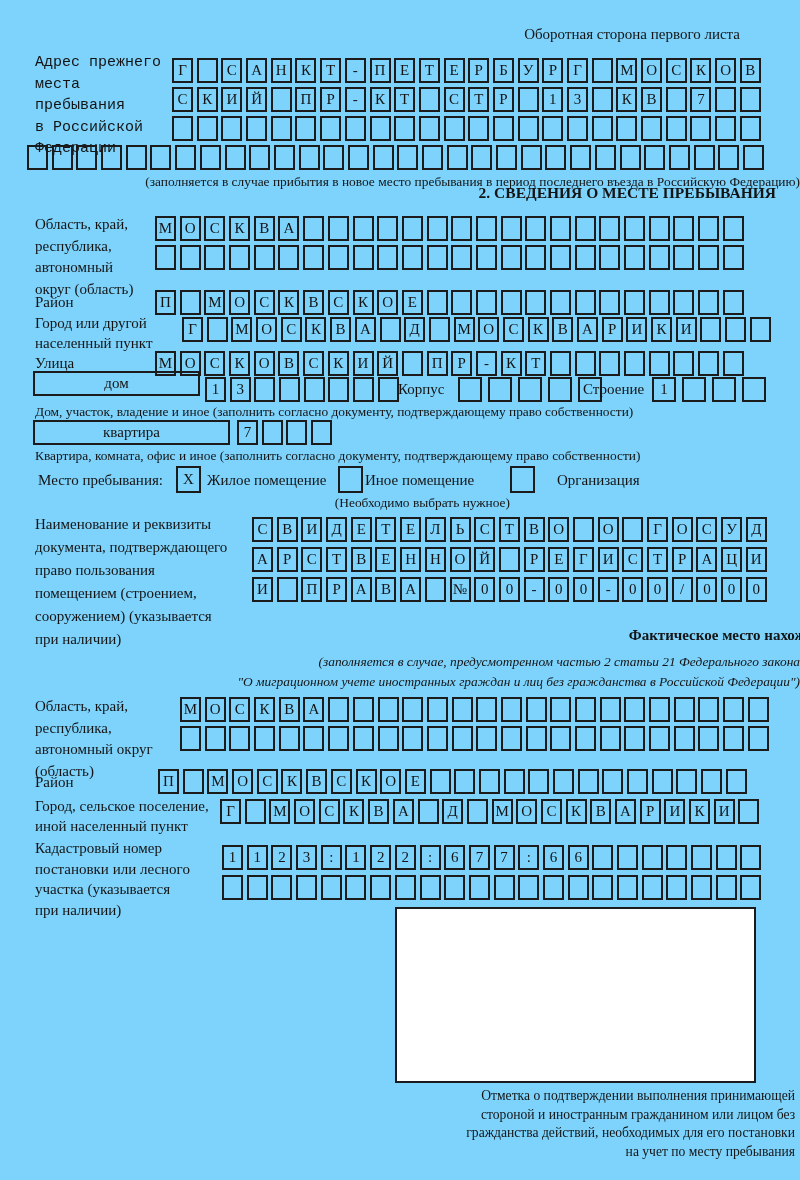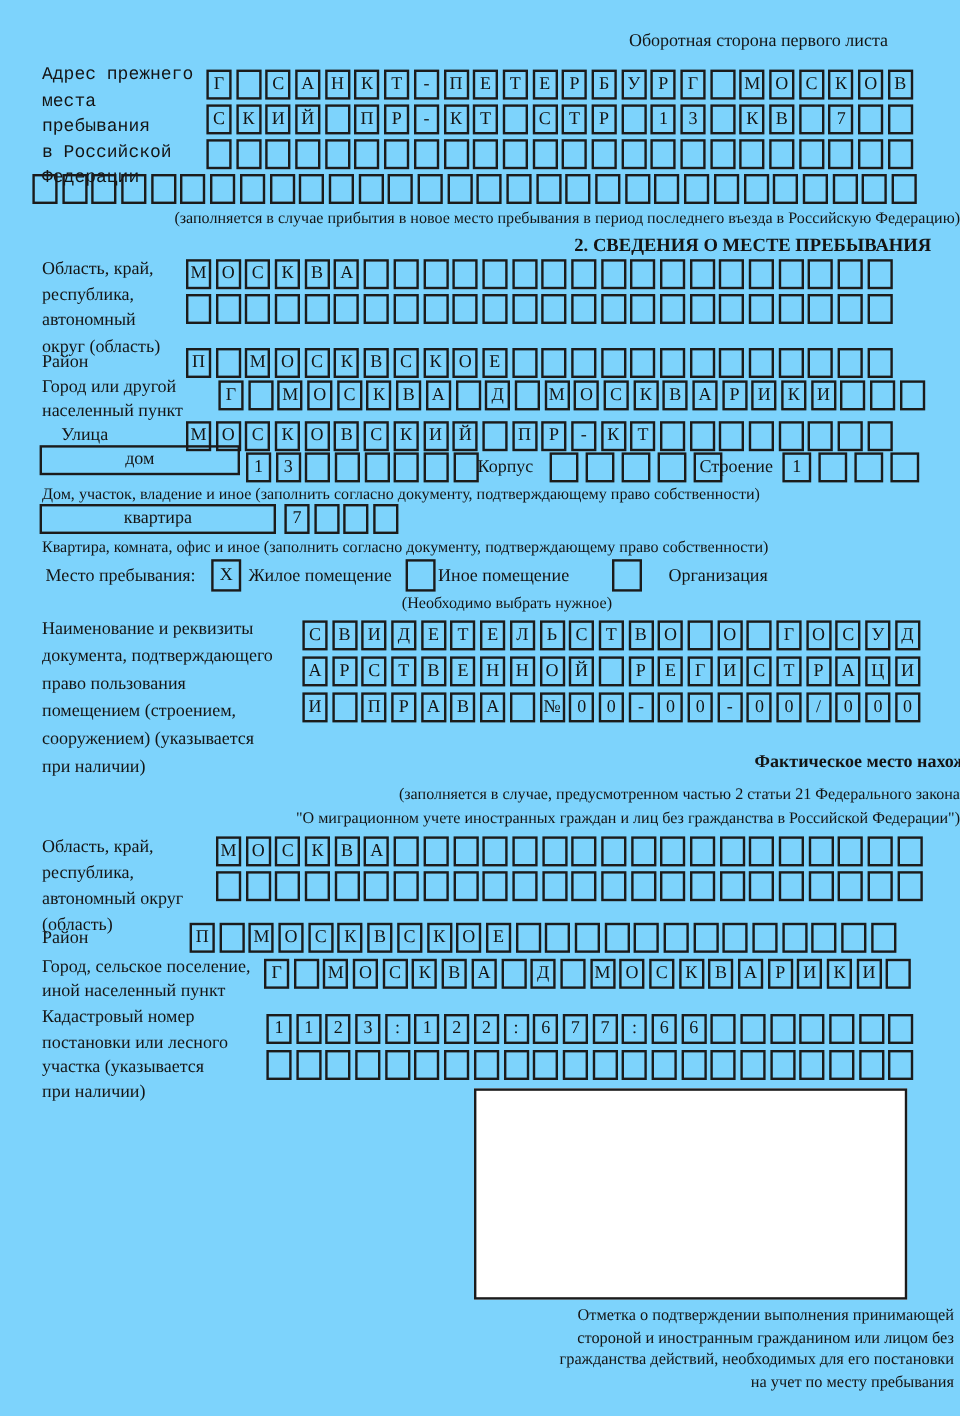--- a/index.html
+++ b/index.html
@@ -25,21 +25,21 @@
   }
   .cbx {
     display:inline-block; width:25px; height:27px;
     border:2px solid #1b1b1b; text-align:center; font-size:15px; line-height:23px;
   }
   .cap { font-size:13.4px; }
   .center { text-align:right; }
   .bold { font-weight:bold;margin-left:45px; }
   .title { font-size:15.5px; font-weight:bold; }
   .stamp-rect { border:2px solid #1b1b1b; background:#fff; }
-  .note-lines div { line-height:19.5px; }
+  .note-lines div { line-height:19.5px;font-style:italic; }
   .cap-lines div { line-height:18.5px; }
 </style>
 </head>
 <body>
 
 <div class="page">
 
   <div class="abs lbl" style="top:24px; right:60px;">Оборотная сторона первого листа</div>
 
   <div class="abs lbl" style="left:35px; top:52px; width:135px;font-family:Liberation Mono, monospace;">
@@ -47,41 +47,41 @@
       <div>места пребывания</div>
       <div>в Российской</div>
       <div>Федерации</div>
     </div>
   <div class="abs boxrow" style="left:172px; top:58px;"><span class="box">Г</span><span class="box"></span><span class="box">С</span><span class="box">А</span><span class="box">Н</span><span class="box">К</span><span class="box">Т</span><span class="box">-</span><span class="box">П</span><span class="box">Е</span><span class="box">Т</span><span class="box">Е</span><span class="box">Р</span><span class="box">Б</span><span class="box">У</span><span class="box">Р</span><span class="box">Г</span><span class="box"></span><span class="box">М</span><span class="box">О</span><span class="box">С</span><span class="box">К</span><span class="box">О</span><span class="box">В</span></div>
   <div class="abs boxrow" style="left:172px; top:87px;"><span class="box">С</span><span class="box">К</span><span class="box">И</span><span class="box">Й</span><span class="box"></span><span class="box">П</span><span class="box">Р</span><span class="box">-</span><span class="box">К</span><span class="box">Т</span><span class="box"></span><span class="box">С</span><span class="box">Т</span><span class="box">Р</span><span class="box"></span><span class="box">1</span><span class="box">3</span><span class="box"></span><span class="box">К</span><span class="box">В</span><span class="box"></span><span class="box">7</span><span class="box"></span><span class="box"></span></div>
   <div class="abs boxrow" style="left:172px; top:116px;"><span class="box"></span><span class="box"></span><span class="box"></span><span class="box"></span><span class="box"></span><span class="box"></span><span class="box"></span><span class="box"></span><span class="box"></span><span class="box"></span><span class="box"></span><span class="box"></span><span class="box"></span><span class="box"></span><span class="box"></span><span class="box"></span><span class="box"></span><span class="box"></span><span class="box"></span><span class="box"></span><span class="box"></span><span class="box"></span><span class="box"></span><span class="box"></span></div>
   <div class="abs boxrow" style="left:27px;  top:145px;"><span class="box"></span><span class="box"></span><span class="box"></span><span class="box"></span><span class="box"></span><span class="box"></span><span class="box"></span><span class="box"></span><span class="box"></span><span class="box"></span><span class="box"></span><span class="box"></span><span class="box"></span><span class="box"></span><span class="box"></span><span class="box"></span><span class="box"></span><span class="box"></span><span class="box"></span><span class="box"></span><span class="box"></span><span class="box"></span><span class="box"></span><span class="box"></span><span class="box"></span><span class="box"></span><span class="box"></span><span class="box"></span><span class="box"></span><span class="box"></span></div>
   <div class="abs cap center" style="left:0; top:174px; width:800px;">(заполняется в случае прибытия в новое место пребывания в период последнего въезда в Российскую Федерацию)</div>
 
-  <div class="abs title center" style="left:0; top:196px; width:776px;">2. СВЕДЕНИЯ О МЕСТЕ ПРЕБЫВАНИЯ</div>
+  <div class="abs title center" style="left:0; top:184px; width:776px;">2. СВЕДЕНИЯ О МЕСТЕ ПРЕБЫВАНИЯ</div>
 
   <div class="abs lbl" style="left:35px; top:214px; width:130px;">
       <div>Область, край,</div>
       <div>республика,</div>
       <div>автономный</div>
       <div>округ (область)</div>
     </div>
   <div class="abs boxrow" style="left:155px; top:216px;"><span class="box">М</span><span class="box">О</span><span class="box">С</span><span class="box">К</span><span class="box">В</span><span class="box">А</span><span class="box"></span><span class="box"></span><span class="box"></span><span class="box"></span><span class="box"></span><span class="box"></span><span class="box"></span><span class="box"></span><span class="box"></span><span class="box"></span><span class="box"></span><span class="box"></span><span class="box"></span><span class="box"></span><span class="box"></span><span class="box"></span><span class="box"></span><span class="box"></span></div>
   <div class="abs boxrow" style="left:155px; top:245px;"><span class="box"></span><span class="box"></span><span class="box"></span><span class="box"></span><span class="box"></span><span class="box"></span><span class="box"></span><span class="box"></span><span class="box"></span><span class="box"></span><span class="box"></span><span class="box"></span><span class="box"></span><span class="box"></span><span class="box"></span><span class="box"></span><span class="box"></span><span class="box"></span><span class="box"></span><span class="box"></span><span class="box"></span><span class="box"></span><span class="box"></span><span class="box"></span></div>
 
   <div class="abs lbl" style="left:35px; top:292px;">Район</div>
   <div class="abs boxrow" style="left:155px; top:290px;"><span class="box">П</span><span class="box"></span><span class="box">М</span><span class="box">О</span><span class="box">С</span><span class="box">К</span><span class="box">В</span><span class="box">С</span><span class="box">К</span><span class="box">О</span><span class="box">Е</span><span class="box"></span><span class="box"></span><span class="box"></span><span class="box"></span><span class="box"></span><span class="box"></span><span class="box"></span><span class="box"></span><span class="box"></span><span class="box"></span><span class="box"></span><span class="box"></span><span class="box"></span></div>
 
   <div class="abs lbl2" style="left:35px; top:313px; width:145px;">
       <div>Город или другой</div>
       <div>населенный пункт</div>
     </div>
   <div class="abs boxrow" style="left:182px; top:317px;"><span class="box">Г</span><span class="box"></span><span class="box">М</span><span class="box">О</span><span class="box">С</span><span class="box">К</span><span class="box">В</span><span class="box">А</span><span class="box"></span><span class="box">Д</span><span class="box"></span><span class="box">М</span><span class="box">О</span><span class="box">С</span><span class="box">К</span><span class="box">В</span><span class="box">А</span><span class="box">Р</span><span class="box">И</span><span class="box">К</span><span class="box">И</span><span class="box"></span><span class="box"></span><span class="box"></span></div>
 
-  <div class="abs lbl" style="left:35px; top:353px;margin-left:16px;">Улица</div>
+  <div class="abs lbl" style="left:35px; top:353px;">Улица</div>
   <div class="abs boxrow" style="left:155px; top:351px;"><span class="box">М</span><span class="box">О</span><span class="box">С</span><span class="box">К</span><span class="box">О</span><span class="box">В</span><span class="box">С</span><span class="box">К</span><span class="box">И</span><span class="box">Й</span><span class="box"></span><span class="box">П</span><span class="box">Р</span><span class="box">-</span><span class="box">К</span><span class="box">Т</span><span class="box"></span><span class="box"></span><span class="box"></span><span class="box"></span><span class="box"></span><span class="box"></span><span class="box"></span><span class="box"></span></div>
 
   <div class="abs widebox" style="left:33px; top:371px; width:167px;">дом</div>
   <div class="abs boxrow" style="left:205px; top:377px;"><span class="box">1</span><span class="box">3</span><span class="box"></span><span class="box"></span><span class="box"></span><span class="box"></span><span class="box"></span><span class="box"></span></div>
   <div class="abs lbl" style="left:398px; top:379px;">Корпус</div>
   <div class="abs boxrow sp" style="left:458px; top:377px;"><span class="box"></span><span class="box"></span><span class="box"></span><span class="box"></span><span class="box"></span></div>
   <div class="abs lbl" style="left:583px; top:379px;">Строение</div>
   <div class="abs boxrow sp" style="left:652px; top:377px;"><span class="box">1</span><span class="box"></span><span class="box"></span><span class="box"></span></div>
   <div class="abs cap" style="left:35px; top:404px;">Дом, участок, владение и иное (заполнить согласно документу, подтверждающему право собственности)</div>
 

